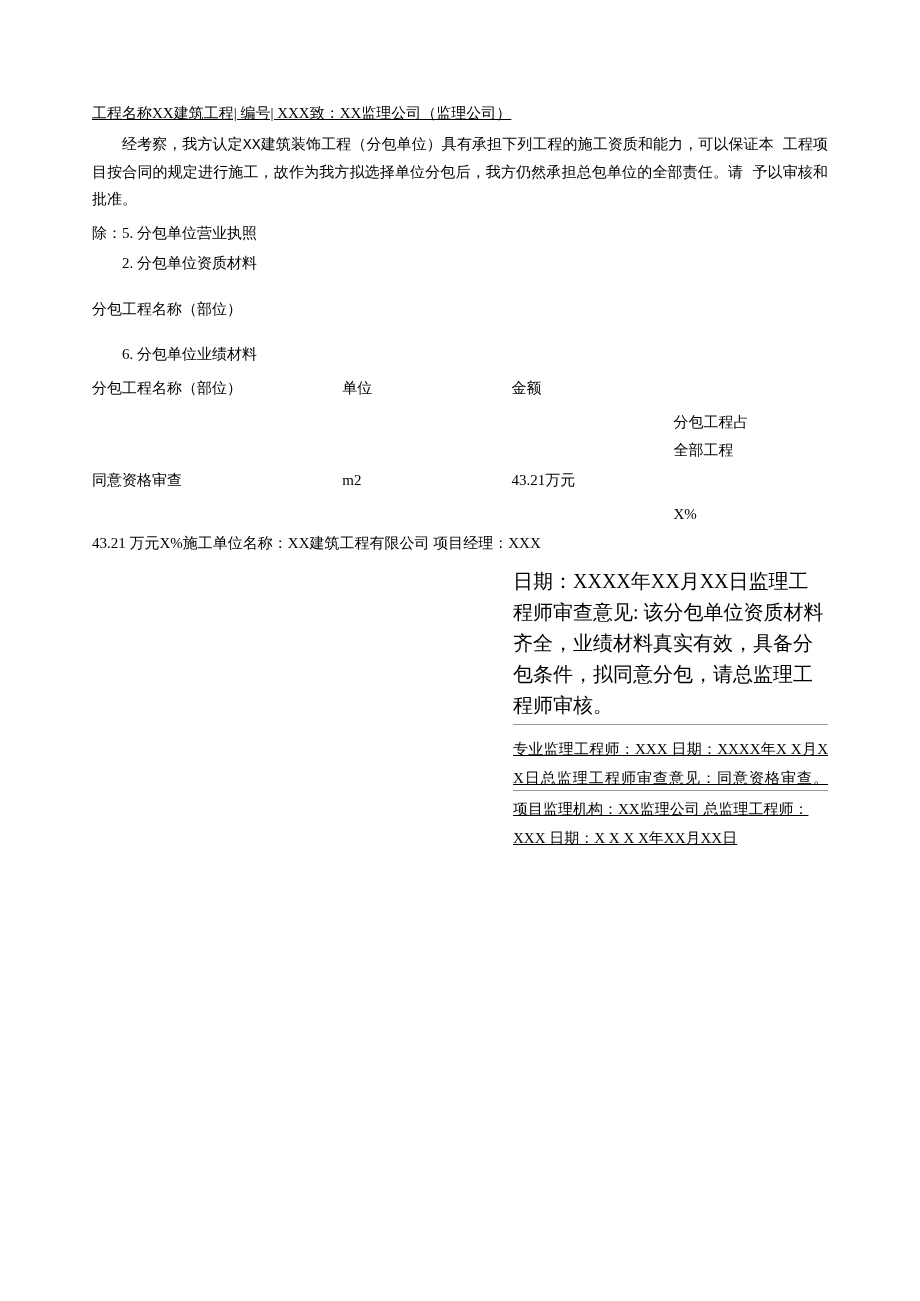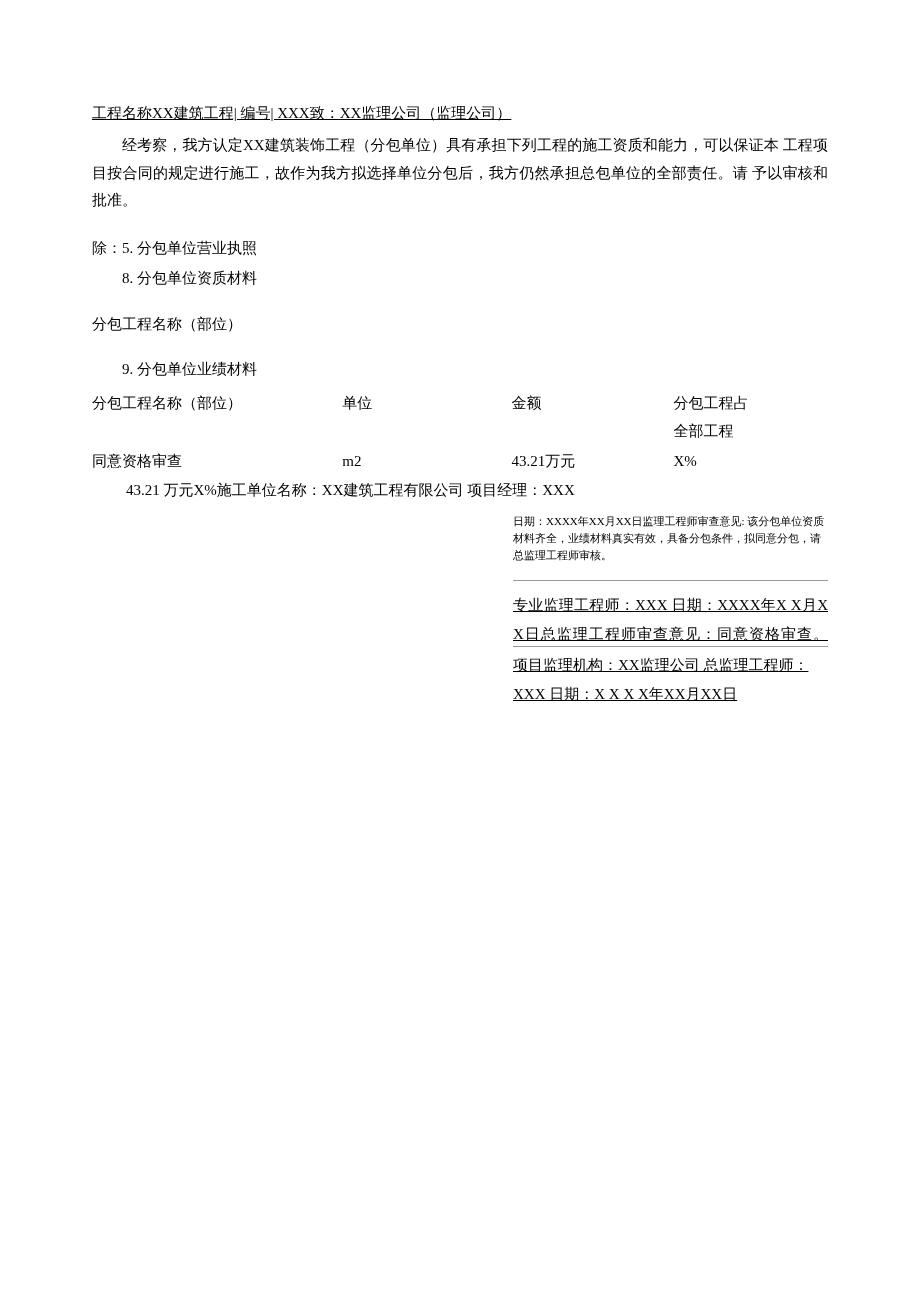--- a/index.html
+++ b/index.html
@@ -11,77 +11,78 @@
       font-size: 15px;
       line-height: 1.85;
       padding: 100px 92px 50px 92px;
     }
     .header-line {
       margin-bottom: 4px;
     }
     .underline { text-decoration: underline; }
     .para {
       text-indent: 2em;
-      margin-bottom: 20px;
+      margin-bottom: 5px;
       text-align: justify;
+      font-family: Liberation Mono, monospace;
     }
     .no-indent { text-indent: 0; }
     .item { margin-bottom: 2px; }
     .indent1 { padding-left: 2em; }
     .section-label { margin: 18px 0 18px 0; }
     .table {
       width: 100%;
       margin-top: 6px;
     }
     .table-row {
       display: flex;
       width: 100%;
       align-items: flex-start;
       margin-bottom: 2px;
     }
     .col-name { flex: 0 0 34%; }
     .col-unit { flex: 0 0 23%; }
     .col-amount { flex: 0 0 22%; }
-    .col-pct { flex: 0 0 21%; }
+    .col-pct { flex: 0 0 21%; margin-top: 34px; }
     .two-col .left { flex: 0 0 57%; }
-    .two-col .right { flex: 1; margin-left: 34px; }
+    .two-col .right { flex: 1; }
     .right-block {
       margin-top: 8px;
       width: 100%;
       display: flex;
       justify-content: flex-end;
     }
     .right-inner {
       width: 315px;
     }
-    .tight { line-height: 1.55; font-size: 11px; margin-bottom: 18px; }
+    .tight { line-height: 1.55; font-size: 20px; margin-bottom: 5px; }
     .justify-align {
       text-align: justify;
       text-align-last: justify;
     }
     .align-right { text-align: left; }
     .hr-line { border-bottom: 1px solid #999; width: 100%; margin-top: -2px; margin-bottom: 4px; }
     .spacer { height: 6px; }
     .mid-spaced { line-height: 1.9; text-decoration: underline; }
   </style>
 </head>
 <body>
 
 <div class="header-line">
   <span class="underline">工程名称XX建筑工程| 编号| XXX致：XX监理公司（监理公司）</span>
 </div>
 
 <p class="para">经考察，我方认定XX建筑装饰工程（分包单位）具有承担下列工程的施工资质和能力，可以保证本 工程项目按合同的规定进行施工，故作为我方拟选择单位分包后，我方仍然承担总包单位的全部责任。请 予以审核和批准。</p>
 
 <div class="item no-indent">除：5. 分包单位营业执照</div>
-<div class="item indent1">8. 分包单位资质材料</div>
+<div class="item indent1">2. 分包单位资质材料</div>
 
 <div class="section-label">分包工程名称（部位）</div>
 
-<div class="item indent1">9. 分包单位业绩材料</div>
+<div class="item indent1">6. 分包单位业绩材料</div>
 
 <div class="table">
   <div class="table-row">
     <div class="col-name">分包工程名称（部位）</div>
     <div class="col-unit">单位</div>
     <div class="col-amount">金额</div>
     <div class="col-pct">
       <div>分包工程占</div>
       <div>全部工程</div>
     </div>

